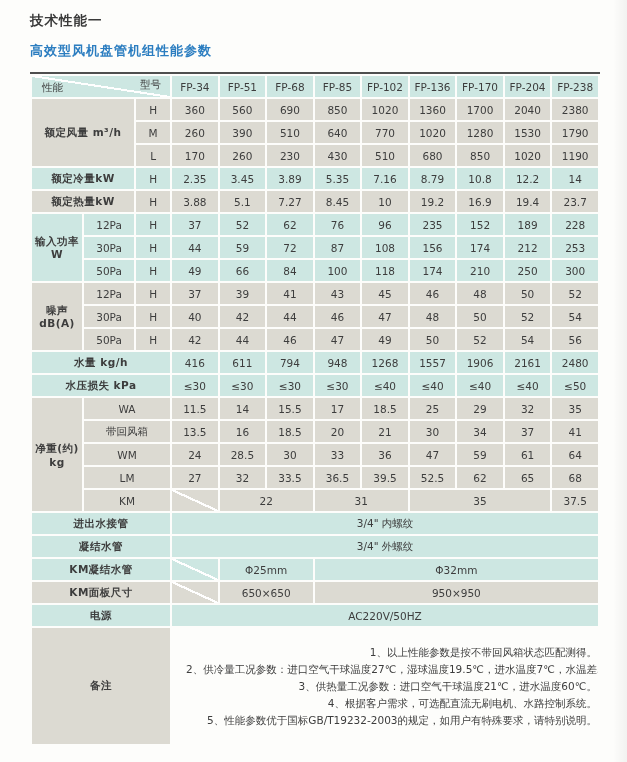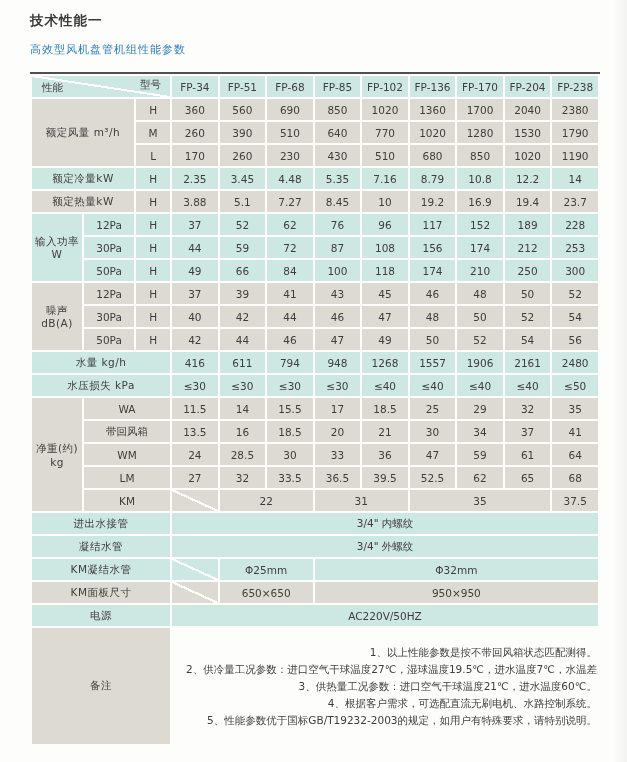--- a/index.html
+++ b/index.html
@@ -1,28 +1,28 @@
 <!DOCTYPE html>
 <html><head>
 <meta charset="utf-8">
 <style>
   html,body{margin:0;padding:0;}
   body{width:627px;height:762px;background:#fdfdfb;font-family:"DejaVu Sans","Liberation Sans",sans-serif;}
   .page{position:relative;width:627px;height:762px;background:#fdfdfb;overflow:hidden;}
   .page::after{content:"";position:absolute;top:0;right:0;width:14px;height:762px;
     background:linear-gradient(to right,rgba(0,0,0,0),rgba(0,0,0,0.045));pointer-events:none;}
   .title{position:absolute;left:30px;top:12px;font-size:13.5px;font-weight:600;color:#3a3a3a;letter-spacing:1px;}
-  .subtitle{position:absolute;left:30px;top:42px;font-size:11px;font-weight:400;color:#2b7dc0;letter-spacing:1px;}
+  .subtitle{position:absolute;left:30px;top:42px;font-size:13px;font-weight:700;color:#2b7dc0;letter-spacing:1px;}
   .toprule{position:absolute;left:30px;top:72px;width:570px;height:2px;background:#4f4f4f;}
   table.spec{position:absolute;left:30px;top:74px;width:570px;table-layout:fixed;
     border-collapse:separate;border-spacing:2px;font-size:10.5px;color:#3d3d3d;}
   td{height:21px;text-align:center;vertical-align:middle;padding:0 1px;overflow:hidden;}
   .teal{background:#cde7e2;}
   .gray{background:#dcdad2;}
-  .lbl{letter-spacing:0.5px;}
+  .lbl{letter-spacing:0.5px;font-weight:bold;}
   .corner{position:relative;
     background-image:linear-gradient(to top right,transparent calc(50% - 1px),#ffffff calc(50% - 1px),#ffffff calc(50% + 1px),transparent calc(50% + 1px));}
   .corner .c-row{position:absolute;left:10px;bottom:2px;}
   .corner .c-col{position:absolute;right:9px;top:2px;}
   .slash{background-image:linear-gradient(to top right,transparent calc(50% - 1.1px),#ffffff calc(50% - 1.1px),#ffffff calc(50% + 1.1px),transparent calc(50% + 1.1px));}
   .two-line div{line-height:13px;}
   .notes{background:transparent;text-align:right;padding-left:14px;font-size:10.5px;color:#3d3d3d;}
   .notes div{line-height:17px;white-space:nowrap;}
   .remarks td{height:116px;}
 </style>
@@ -103,21 +103,21 @@
       <td class="gray">850</td>
       <td class="gray">1020</td>
       <td class="gray">1190</td>
     </tr>
 
     <tr>
       <td colspan="2" class="teal lbl">额定冷量kW</td>
       <td class="teal">H</td>
       <td class="teal">2.35</td>
       <td class="teal">3.45</td>
-      <td class="teal">4.48</td>
+      <td class="teal">3.89</td>
       <td class="teal">5.35</td>
       <td class="teal">7.16</td>
       <td class="teal">8.79</td>
       <td class="teal">10.8</td>
       <td class="teal">12.2</td>
       <td class="teal">14</td>
     </tr>
 
     <tr>
       <td colspan="2" class="gray lbl">额定热量kW</td>
@@ -138,21 +138,21 @@
         <div>输入功率</div>
         <div>W</div>
       </td>
       <td class="teal">12Pa</td>
       <td class="teal">H</td>
       <td class="teal">37</td>
       <td class="teal">52</td>
       <td class="teal">62</td>
       <td class="teal">76</td>
       <td class="teal">96</td>
-      <td class="teal">117</td>
+      <td class="teal">235</td>
       <td class="teal">152</td>
       <td class="teal">189</td>
       <td class="teal">228</td>
     </tr>
     <tr>
       <td class="teal">30Pa</td>
       <td class="teal">H</td>
       <td class="teal">44</td>
       <td class="teal">59</td>
       <td class="teal">72</td>

